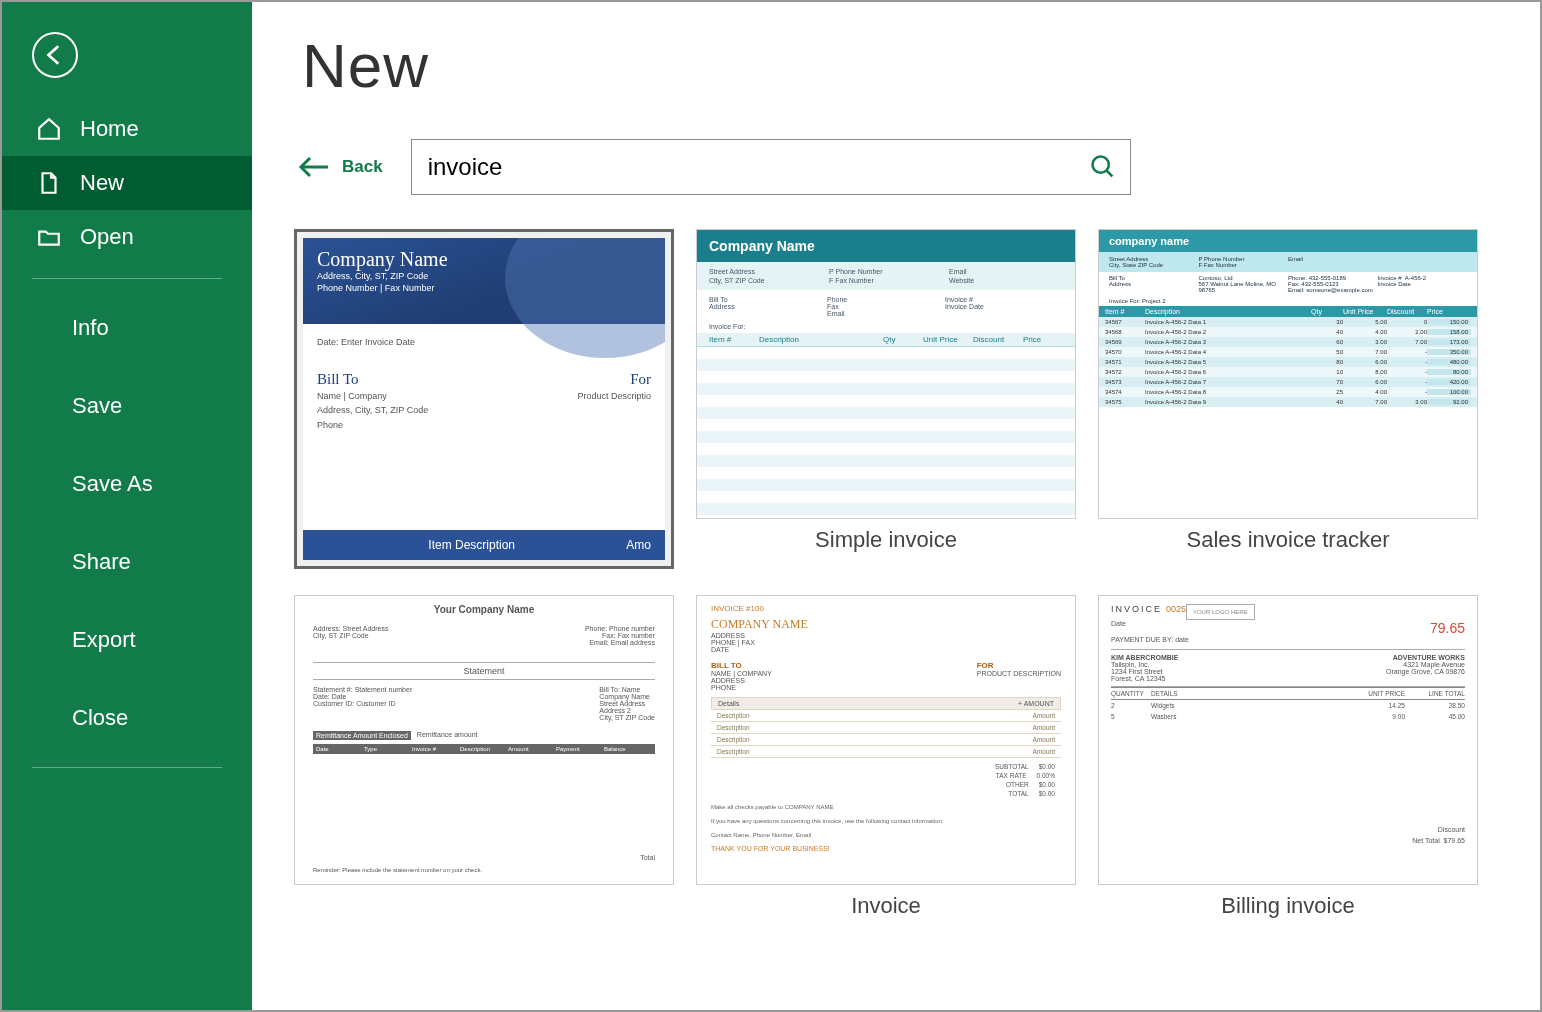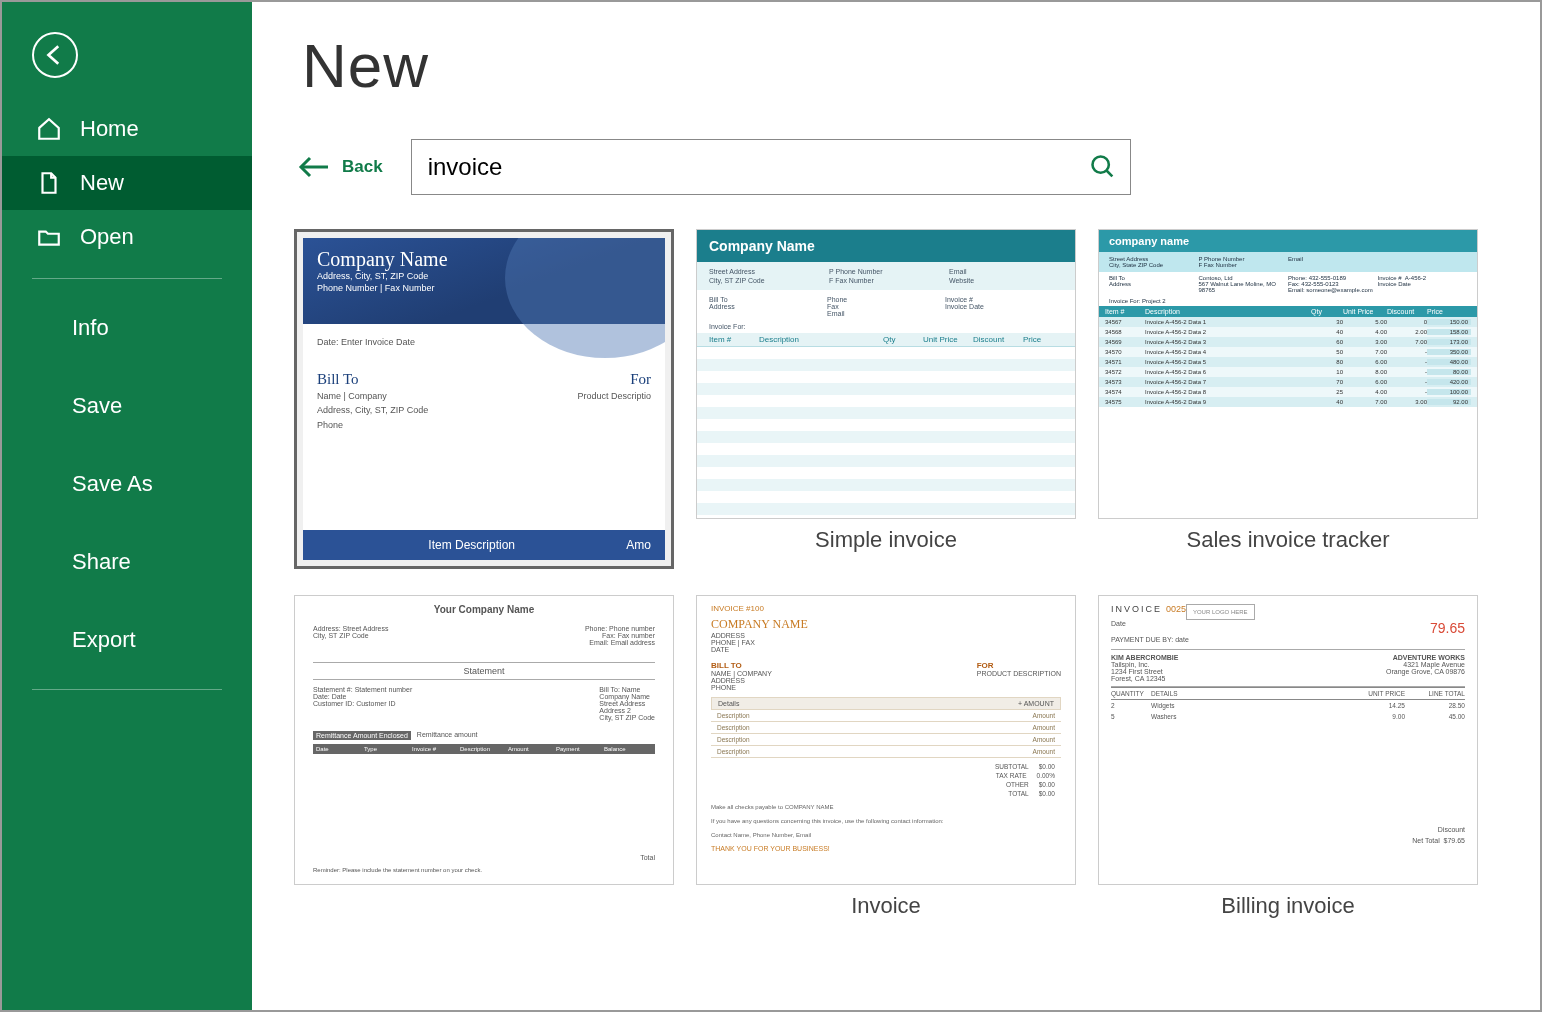--- a/index.html
+++ b/index.html
@@ -153,20 +153,23 @@
         <span>Save</span>
       </div>
     <div class="nav-item">
         <span>Save As</span>
       </div>
     <div class="nav-item">
         <span>Share</span>
       </div>
     <div class="nav-item">
         <span>Export</span>
+      </div>
+    <div class="nav-item">
+        <span>Close</span>
       </div>
   </div>
 
   <div class="sidebar-bottom-divider"></div>
 </div>
 
 <div class="main">
   <div class="page-title">New</div>
 
   <div class="search-row">

